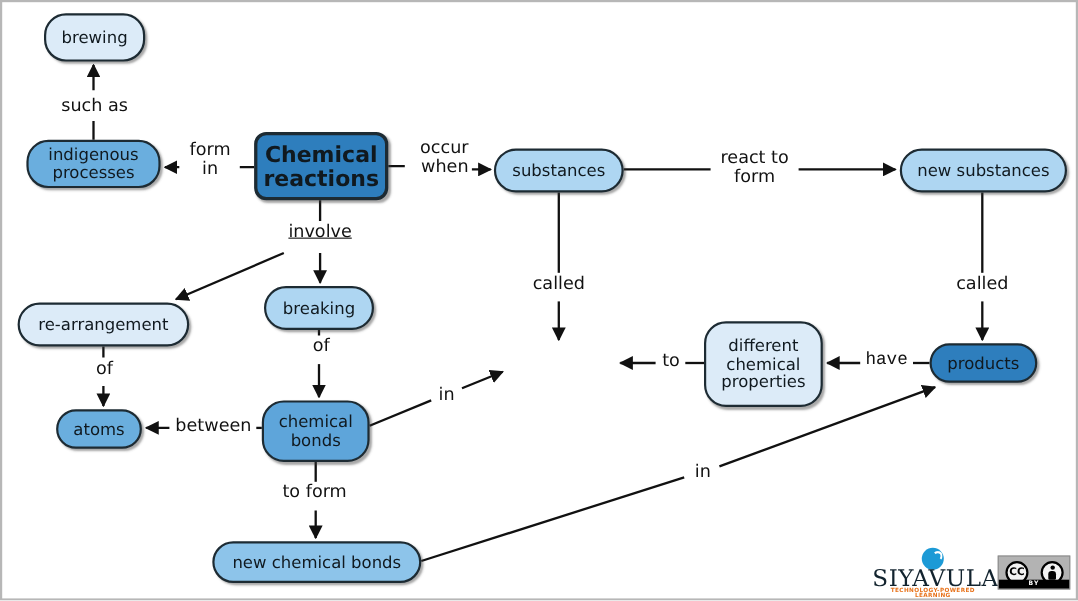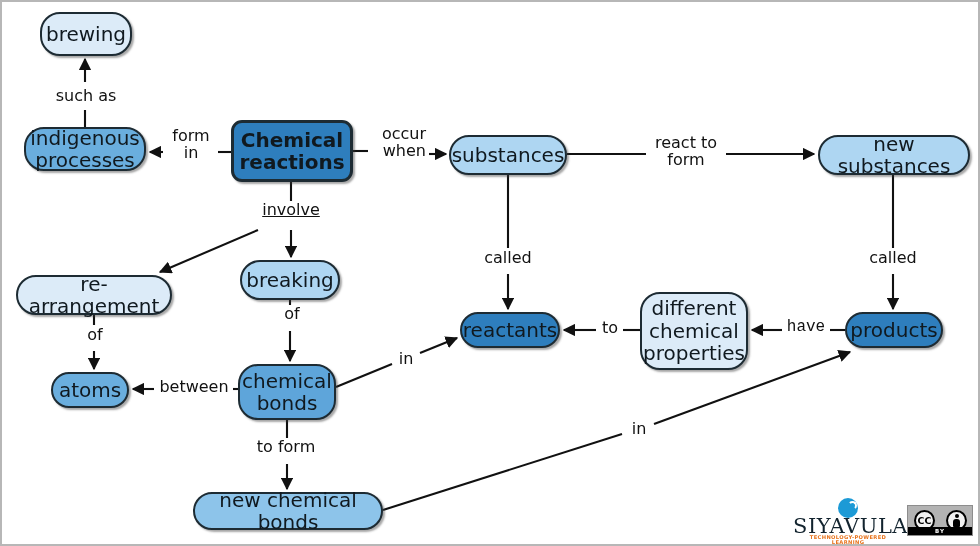--- a/index.html
+++ b/index.html
@@ -29,21 +29,21 @@
     position: absolute;
     box-sizing: border-box;
     border: 2px solid #1d2b33;
     border-radius: 20px;
     display: flex;
     align-items: center;
     justify-content: center;
     text-align: center;
     color: #10191f;
     font-family: "DejaVu Sans", sans-serif;
-    font-size: 20px;
+    font-size: 15px;
     line-height: 1.12;
     box-shadow: 2px 2px 2px rgba(60,60,60,0.45);
     padding: 2px 6px;
     white-space: pre-line;
   }
   .node-box.emph {
     font-weight: bold;
     font-size: 20px;
     border-width: 3px;
     border-radius: 11px;
@@ -251,21 +251,20 @@
 reactions</div>
 
   <div class="node-box" style="left:447px; top:133px; width:118px; height:40px; background:#aed6f2;">substances</div>
 
   <div class="node-box" style="left:816px; top:133px; width:152px; height:40px; background:#aed6f2;">new substances</div>
 
   <div class="node-box" style="left:14px; top:273px; width:156px; height:40px; background:#dcebf8;">re-arrangement</div>
 
   <div class="node-box" style="left:238px; top:258px; width:100px; height:40px; background:#aed6f2;text-align:center;">breaking</div>
 
-  <div class="node-box" style="left:458px; top:310px; width:100px; height:36px; background:#2e7ebd;">reactants</div>
 
   <div class="node-box" style="left:638px; top:290px; width:108px; height:78px; background:#dcebf8;">different
 chemical
 properties</div>
 
   <div class="node-box" style="left:843px; top:310px; width:98px; height:36px; background:#2e7ebd;">products</div>
 
   <div class="node-box" style="left:49px; top:370px; width:78px; height:36px; background:#6aaede;">atoms</div>
 
   <div class="node-box" style="left:236px; top:362px; width:98px; height:56px; background:#5ea5da;">chemical

